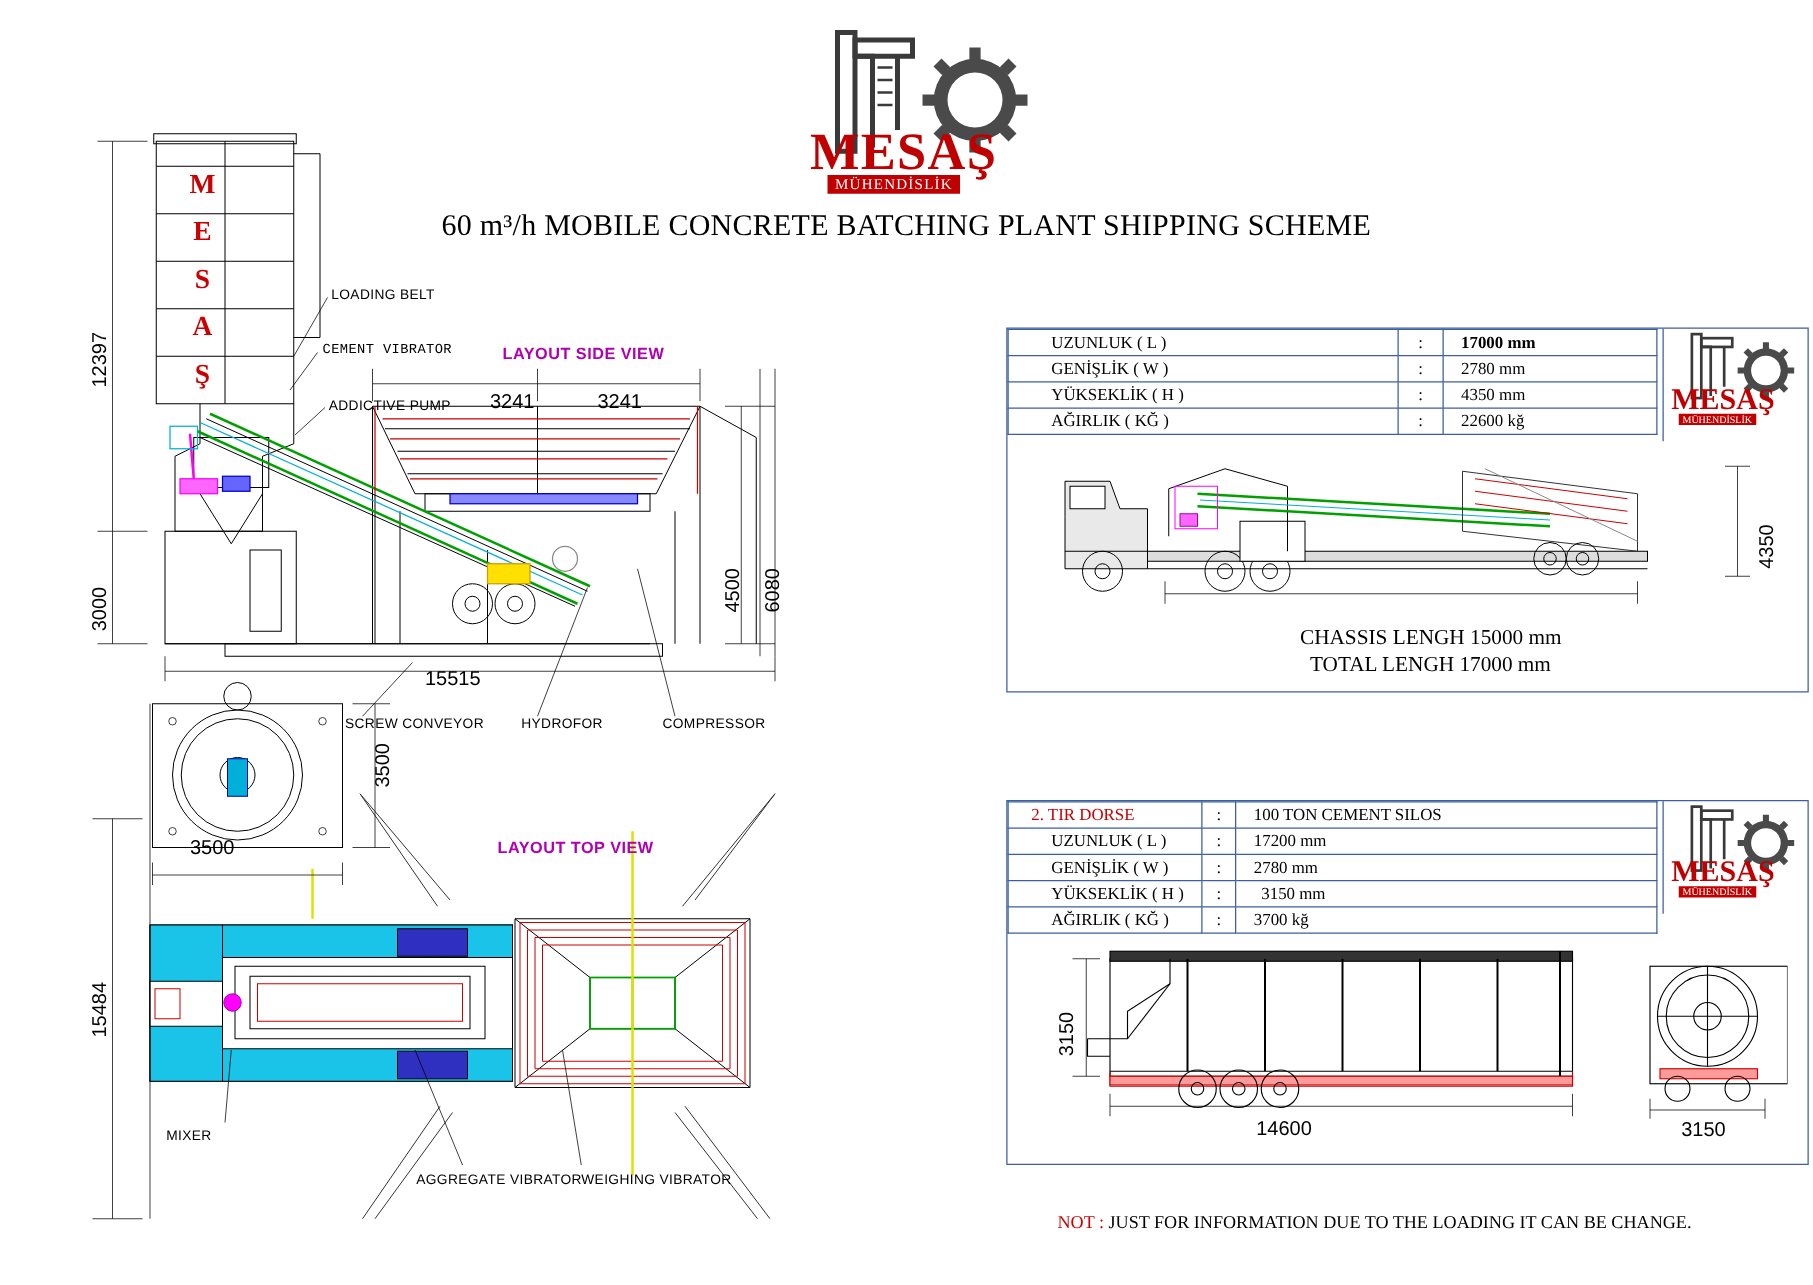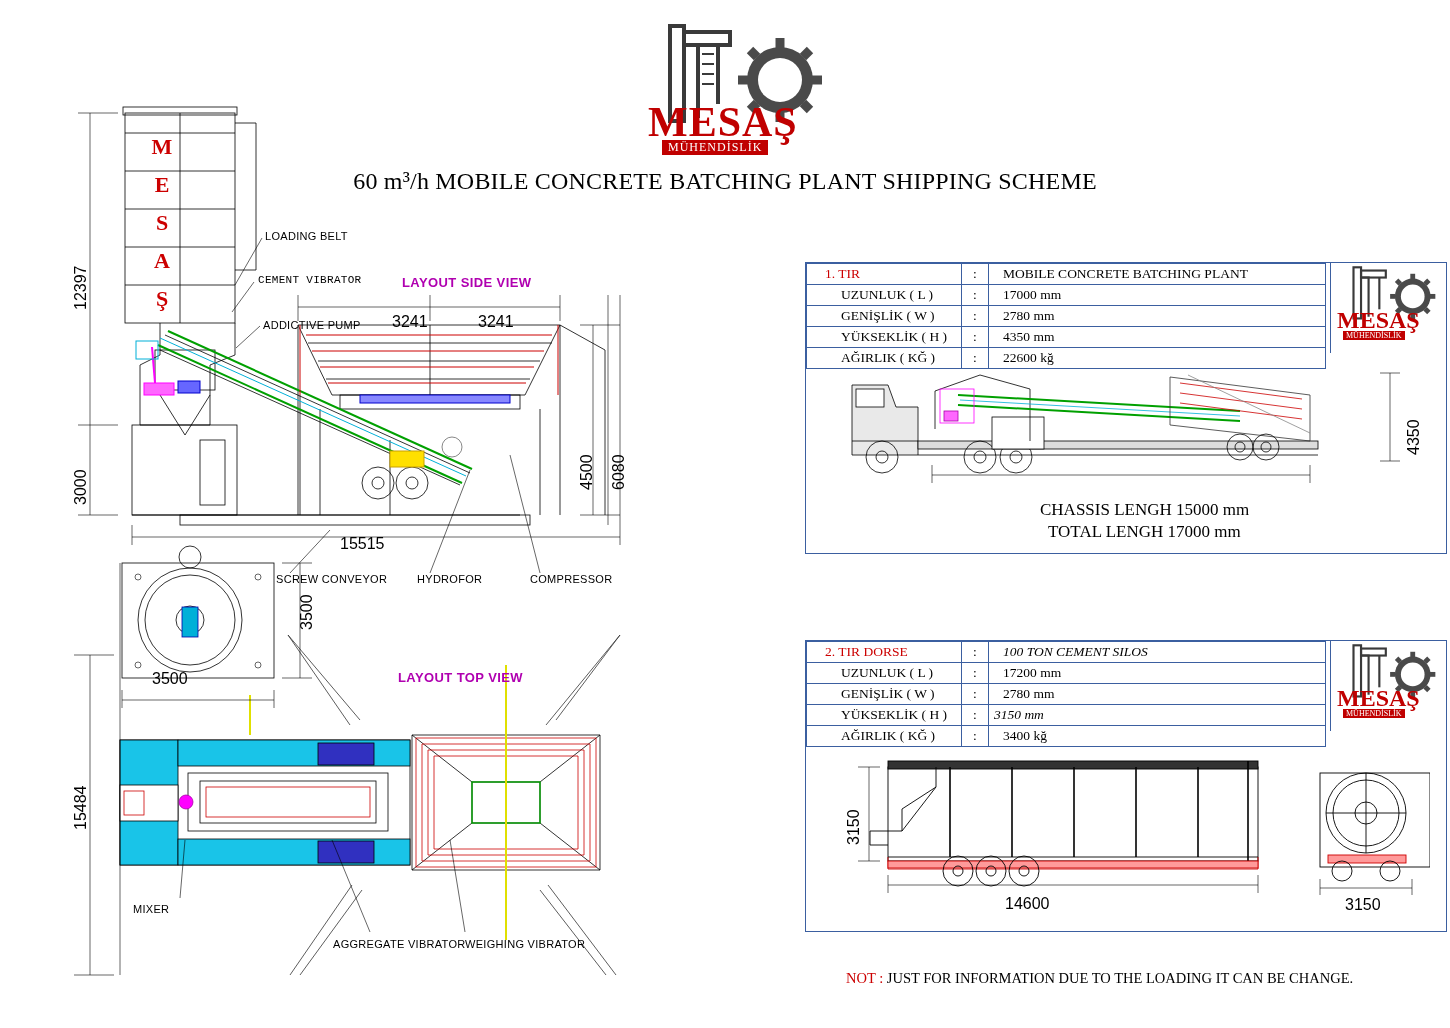--- a/index.html
+++ b/index.html
@@ -262,29 +262,24 @@
     <line x1="60" y1="78" x2="65" y2="20"></line>
     <line x1="250" y1="112" x2="212" y2="20"></line>
     <line x1="345" y1="112" x2="330" y2="20"></line>
   </g>
 </svg>
 
 <div class="abs" style="left:805px;top:262px;width:640px;height:290px;border:1px solid #3b5fa0;"></div>
 
 <table class="spec abs" style="left:806px;top:263px;width:520px;">
   <tbody>
-      <tr>
-    <td class="red" style="width:130px;padding-left:18px;">1. TIR</td>
-    <td style="width:14px;text-align:center;">:</td>
-    <td style="padding-left:14px;">MOBILE CONCRETE BATCHING PLANT</td>
-  </tr>
   <tr>
     <td style="padding-left:34px;">UZUNLUK ( L )</td>
     <td style="text-align:center;">:</td>
-    <td style="padding-left:14px;">17000 mm</td>
+    <td style="padding-left:14px;font-weight:bold;">17000 mm</td>
   </tr>
   <tr>
     <td style="padding-left:34px;">GENİŞLİK ( W )</td>
     <td style="text-align:center;">:</td>
     <td style="padding-left:14px;">2780 mm</td>
   </tr>
   <tr>
     <td style="padding-left:34px;">YÜKSEKLİK ( H )</td>
     <td style="text-align:center;">:</td>
     <td style="padding-left:14px;">4350 mm</td>
@@ -372,41 +367,41 @@
 <div class="abs" style="left:1040px;top:500px;font-size:17px;">CHASSIS LENGH 15000 mm</div>
 <div class="abs" style="left:1048px;top:522px;font-size:17px;">TOTAL LENGH 17000 mm</div>
 
 <div class="abs" style="left:805px;top:640px;width:640px;height:290px;border:1px solid #3b5fa0;"></div>
 
 <table class="spec abs" style="left:806px;top:641px;width:520px;">
   <tbody>
       <tr>
     <td class="red" style="width:130px;padding-left:18px;">2. TIR DORSE</td>
     <td style="width:14px;text-align:center;">:</td>
-    <td style="padding-left:14px;font-style:italic;">100 TON CEMENT SILOS</td>
+    <td style="padding-left:14px;">100 TON CEMENT SILOS</td>
   </tr>
   <tr>
     <td style="padding-left:34px;">UZUNLUK ( L )</td>
     <td style="text-align:center;">:</td>
     <td style="padding-left:14px;">17200 mm</td>
   </tr>
   <tr>
     <td style="padding-left:34px;">GENİŞLİK ( W )</td>
     <td style="text-align:center;">:</td>
     <td style="padding-left:14px;">2780 mm</td>
   </tr>
   <tr>
     <td style="padding-left:34px;">YÜKSEKLİK ( H )</td>
     <td style="text-align:center;">:</td>
-    <td style="padding-left:5px;font-style:italic;">3150 mm</td>
+    <td style="padding-left:20px;">3150 mm</td>
   </tr>
   <tr>
     <td style="padding-left:34px;">AĞIRLIK ( KĞ )</td>
     <td style="text-align:center;">:</td>
-    <td style="padding-left:14px;">3400 kğ</td>
+    <td style="padding-left:14px;">3700 kğ</td>
   </tr>
 </tbody>
   </table>
 
 <div class="abs" style="left:1330px;top:641px;width:115px;height:90px;border-left:1px solid #3b5fa0;">
   <svg width="115" height="70" viewBox="0 0 190 130">
     <g fill="#3a3a3a">
       <circle cx="140" cy="62" r="33" fill="#4a4a4a"></circle>
       <circle cx="140" cy="62" r="22" fill="#ffffff"></circle>
       <g stroke="#4a4a4a" stroke-width="9">

